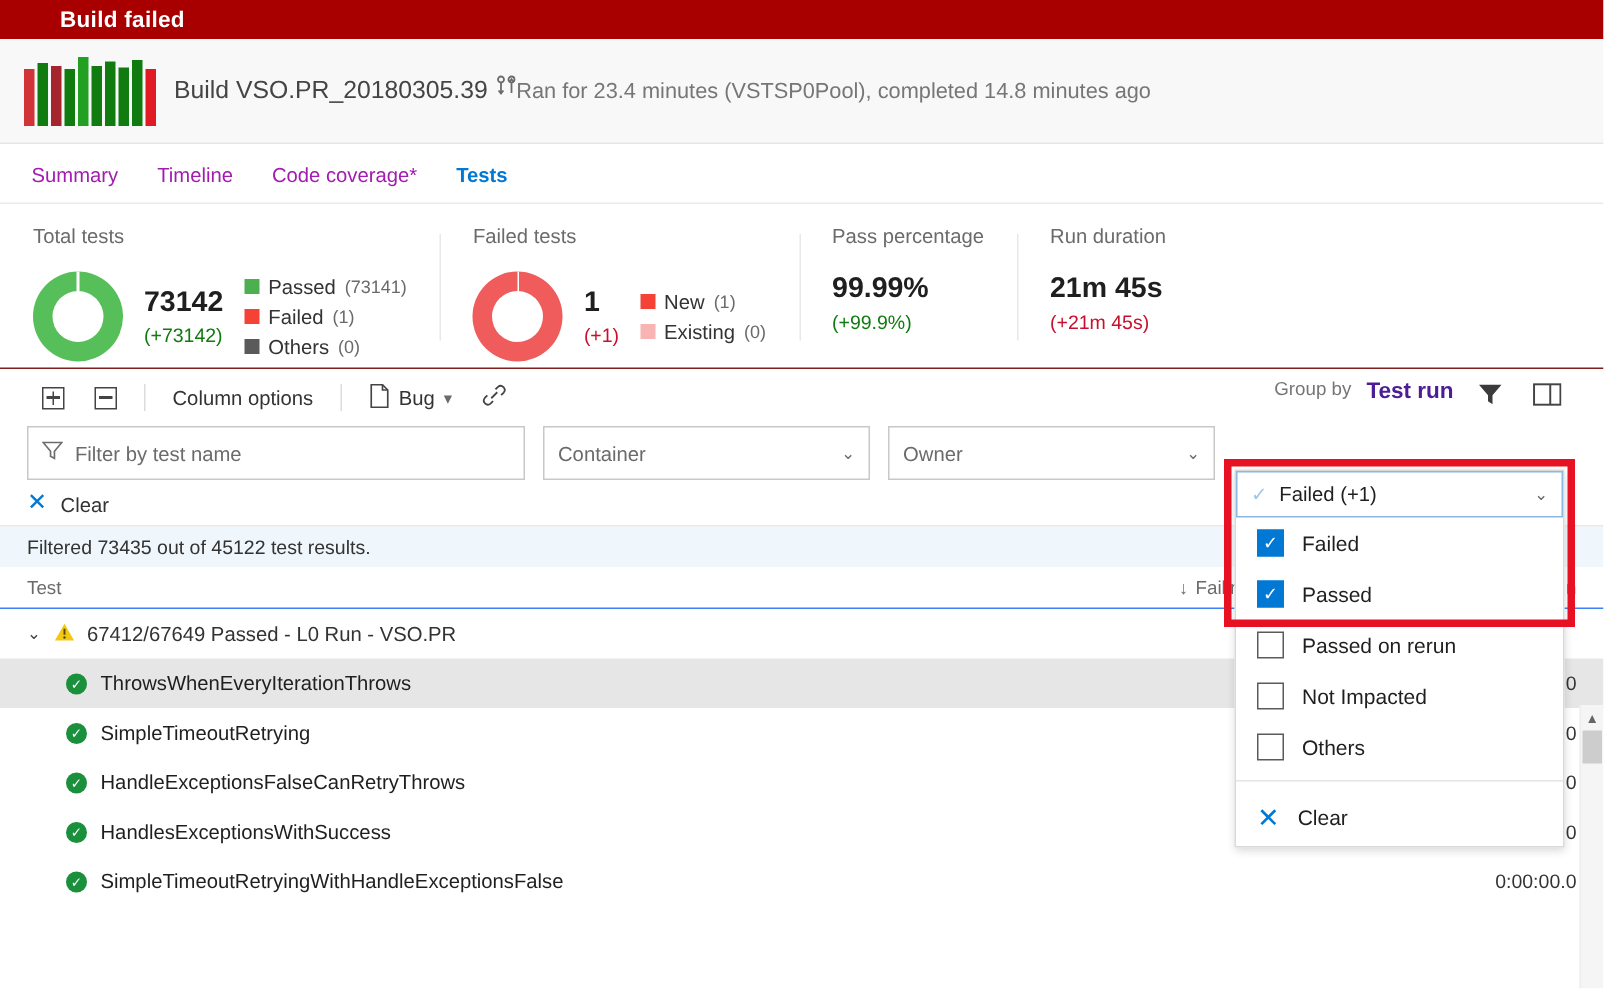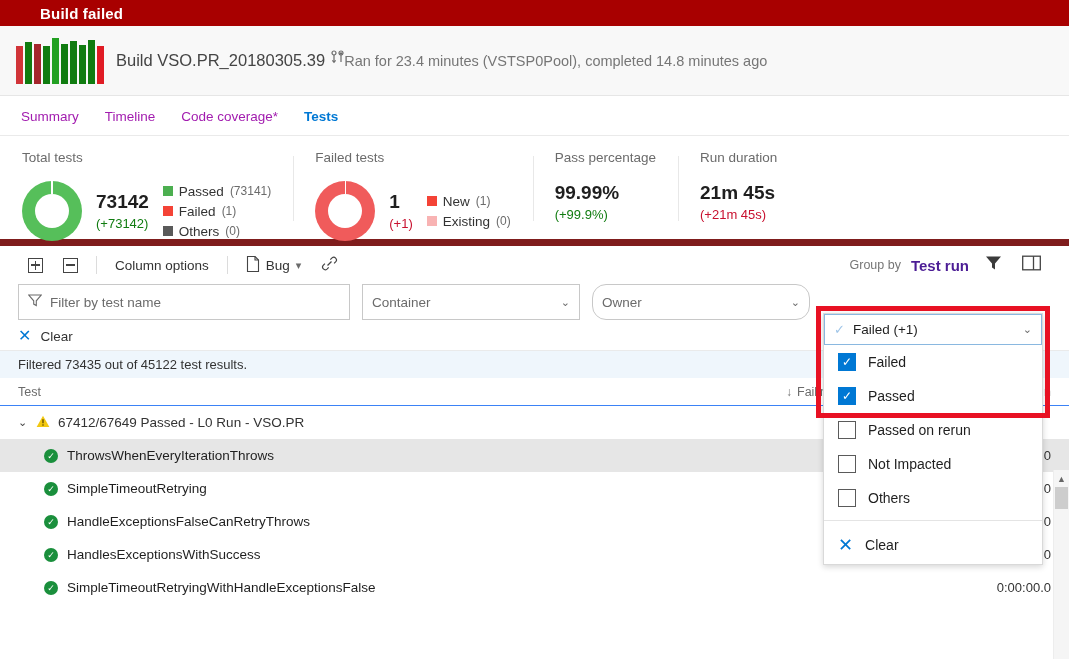--- a/index.html
+++ b/index.html
@@ -56,21 +56,21 @@
   }
   .tab {
     font-size:13.5px; color:#a21caf; cursor:pointer;
     padding:9px 1px 8px 1px; position:relative; white-space:nowrap;
   }
   .tab.active { color:#0078d4; font-weight:bold; }
 
   
   #metrics {
     height:110px; display:flex; align-items:stretch;
-    border-bottom:7px solid #7f1d1d;
+    border-bottom:1px solid #7f1d1d;
     padding:14px 0 10px 0;
   }
   .metric {
     padding:0 22px; position:relative;
     display:flex; flex-direction:column;
   }
   .metric + .metric::before {
     content:""; position:absolute; left:0; top:6px; bottom:8px;
     width:1px; background:#e8e8e8;
   }
@@ -113,39 +113,39 @@
   }
   .boxicon::before{
     content:""; position:absolute; left:2px; right:2px; top:50%;
     height:1.4px; margin-top:-0.7px; background:#444;
   }
   .boxicon.plus::after{
     content:""; position:absolute; top:2px; bottom:2px; left:50%;
     width:1.4px; margin-left:-0.7px; background:#444;
   }
   .cmd-right {
-    margin-left:auto; display:flex; align-items:center; gap:10px;
+    margin-left:auto; display:flex; gap:10px;
     padding-right:6px;
   }
   .groupby-label { font-size:12.5px; color:#767676; }
   .groupby-value { font-size:15px; color:#4c1d95; font-weight:bold; }
   .icon-btn { width:28px; height:26px; display:flex; align-items:center; justify-content:center; cursor:pointer; }
 
   
   #filter-row {
     display:flex; align-items:center; padding:0 18px; gap:12px; height:36px;
   }
   .filter-box {
     height:30px; border:1px solid #c8c8c8; background:#fff;
     display:flex; align-items:center; padding:17px 9px; gap:8px;
     font-size:13.5px; color:#6b6b6b;
   }
   #filter-name { width:332px; }
   #filter-container { width:218px; justify-content:space-between; }
-  #filter-owner { width:218px; justify-content:space-between;border-radius:14px; }
+  #filter-owner { width:218px; justify-content:space-between; }
   .chev { color:#6b6b6b; font-size:11px; }
 
   #clear-row { padding:8px 18px 6px 18px; display:flex; }
   .clear-link {
     display:flex; align-items:center; gap:9px;
     font-size:13.5px; color:#333333; cursor:pointer;
   }
   .x-ico { color:#0078d4; font-size:16px; font-weight:300; line-height:1; }
 
   

